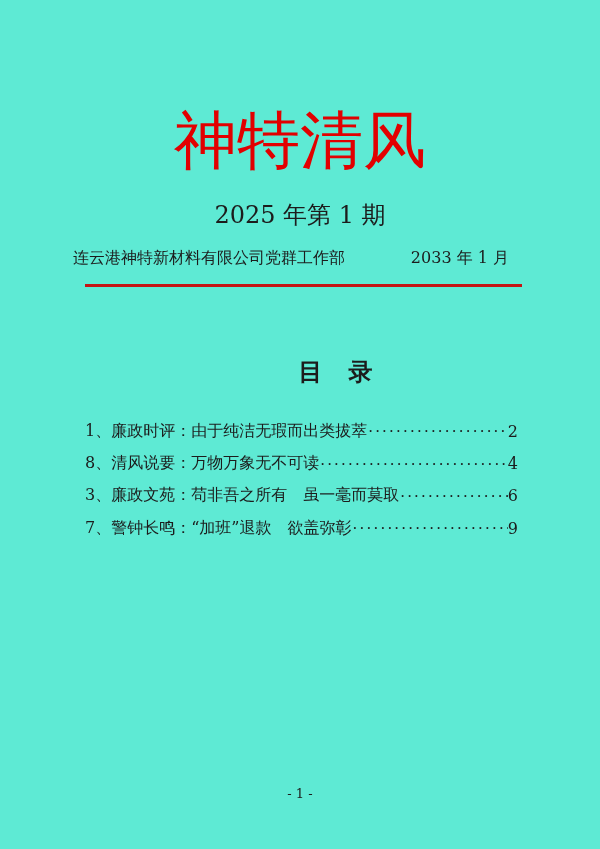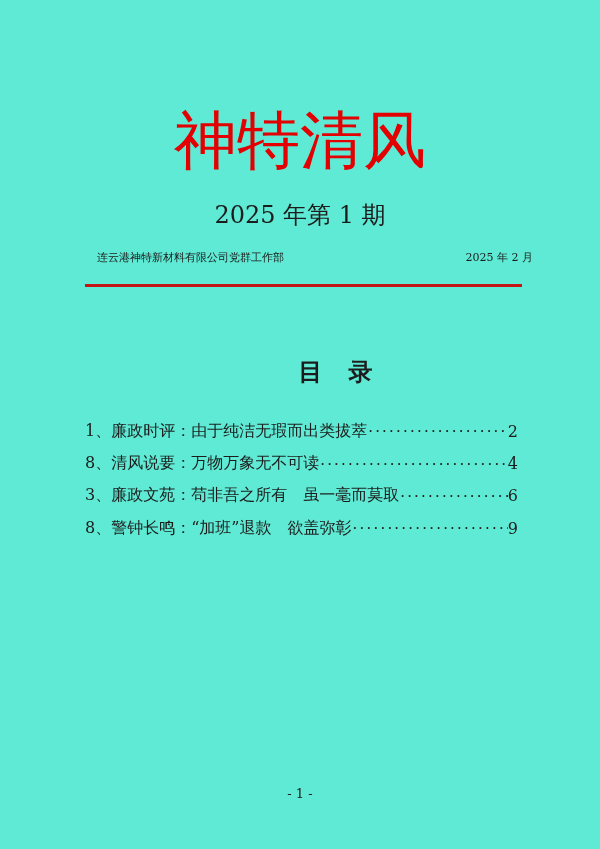--- a/index.html
+++ b/index.html
@@ -23,23 +23,23 @@
     color:var(--title-red);
     font-weight:400;
     white-space:nowrap;
   }
   .issue-line{
     position:absolute;top:203px;left:0;width:100%;
     text-align:center;
     font-size:24px;line-height:24px;
   }
   .pub-row{
-    position:absolute;top:249px;left:97px;width:436px;
+    position:absolute;top:249px;left:73px;width:436px;
     display:flex;justify-content:space-between;align-items:baseline;
-    font-size:11px;line-height:18px;gap:20px;
+    font-size:16px;line-height:18px;gap:20px;
   }
   .rule{
     position:absolute;top:284px;left:85px;width:437px;height:3px;
     background:var(--rule-red);
   }
   .toc-heading{
     position:absolute;top:357px;left:0;width:100%;
     text-align:center;
     font-size:24px;line-height:30px;
     font-weight:bold;
@@ -74,21 +74,21 @@
 <body>
 
 <div class="page">
 
   <div class="masthead">神特清风</div>
 
   <div class="issue-line">2025 年第 1 期</div>
 
   <div class="pub-row">
     <span>连云港神特新材料有限公司党群工作部</span>
-    <span>2025 年 2 月</span>
+    <span>2033 年 1 月</span>
   </div>
 
   <div class="rule"></div>
 
   <div class="toc-heading">目　录</div>
 
   <div class="toc">
 
     <div class="toc-row">
       <span class="toc-label">1、廉政时评：由于纯洁无瑕而出类拔萃</span>
@@ -102,21 +102,21 @@
       <span class="toc-page">4</span>
     </div>
 
     <div class="toc-row">
       <span class="toc-label">3、廉政文苑：苟非吾之所有　虽一毫而莫取</span>
       <span class="toc-leader">······································································</span>
       <span class="toc-page">6</span>
     </div>
 
     <div class="toc-row">
-      <span class="toc-label">8、警钟长鸣：“加班”退款　欲盖弥彰</span>
+      <span class="toc-label">7、警钟长鸣：“加班”退款　欲盖弥彰</span>
       <span class="toc-leader">······································································</span>
       <span class="toc-page">9</span>
     </div>
 
   </div>
 
   <div class="footer-page">- 1 -</div>
 
 </div>
 

